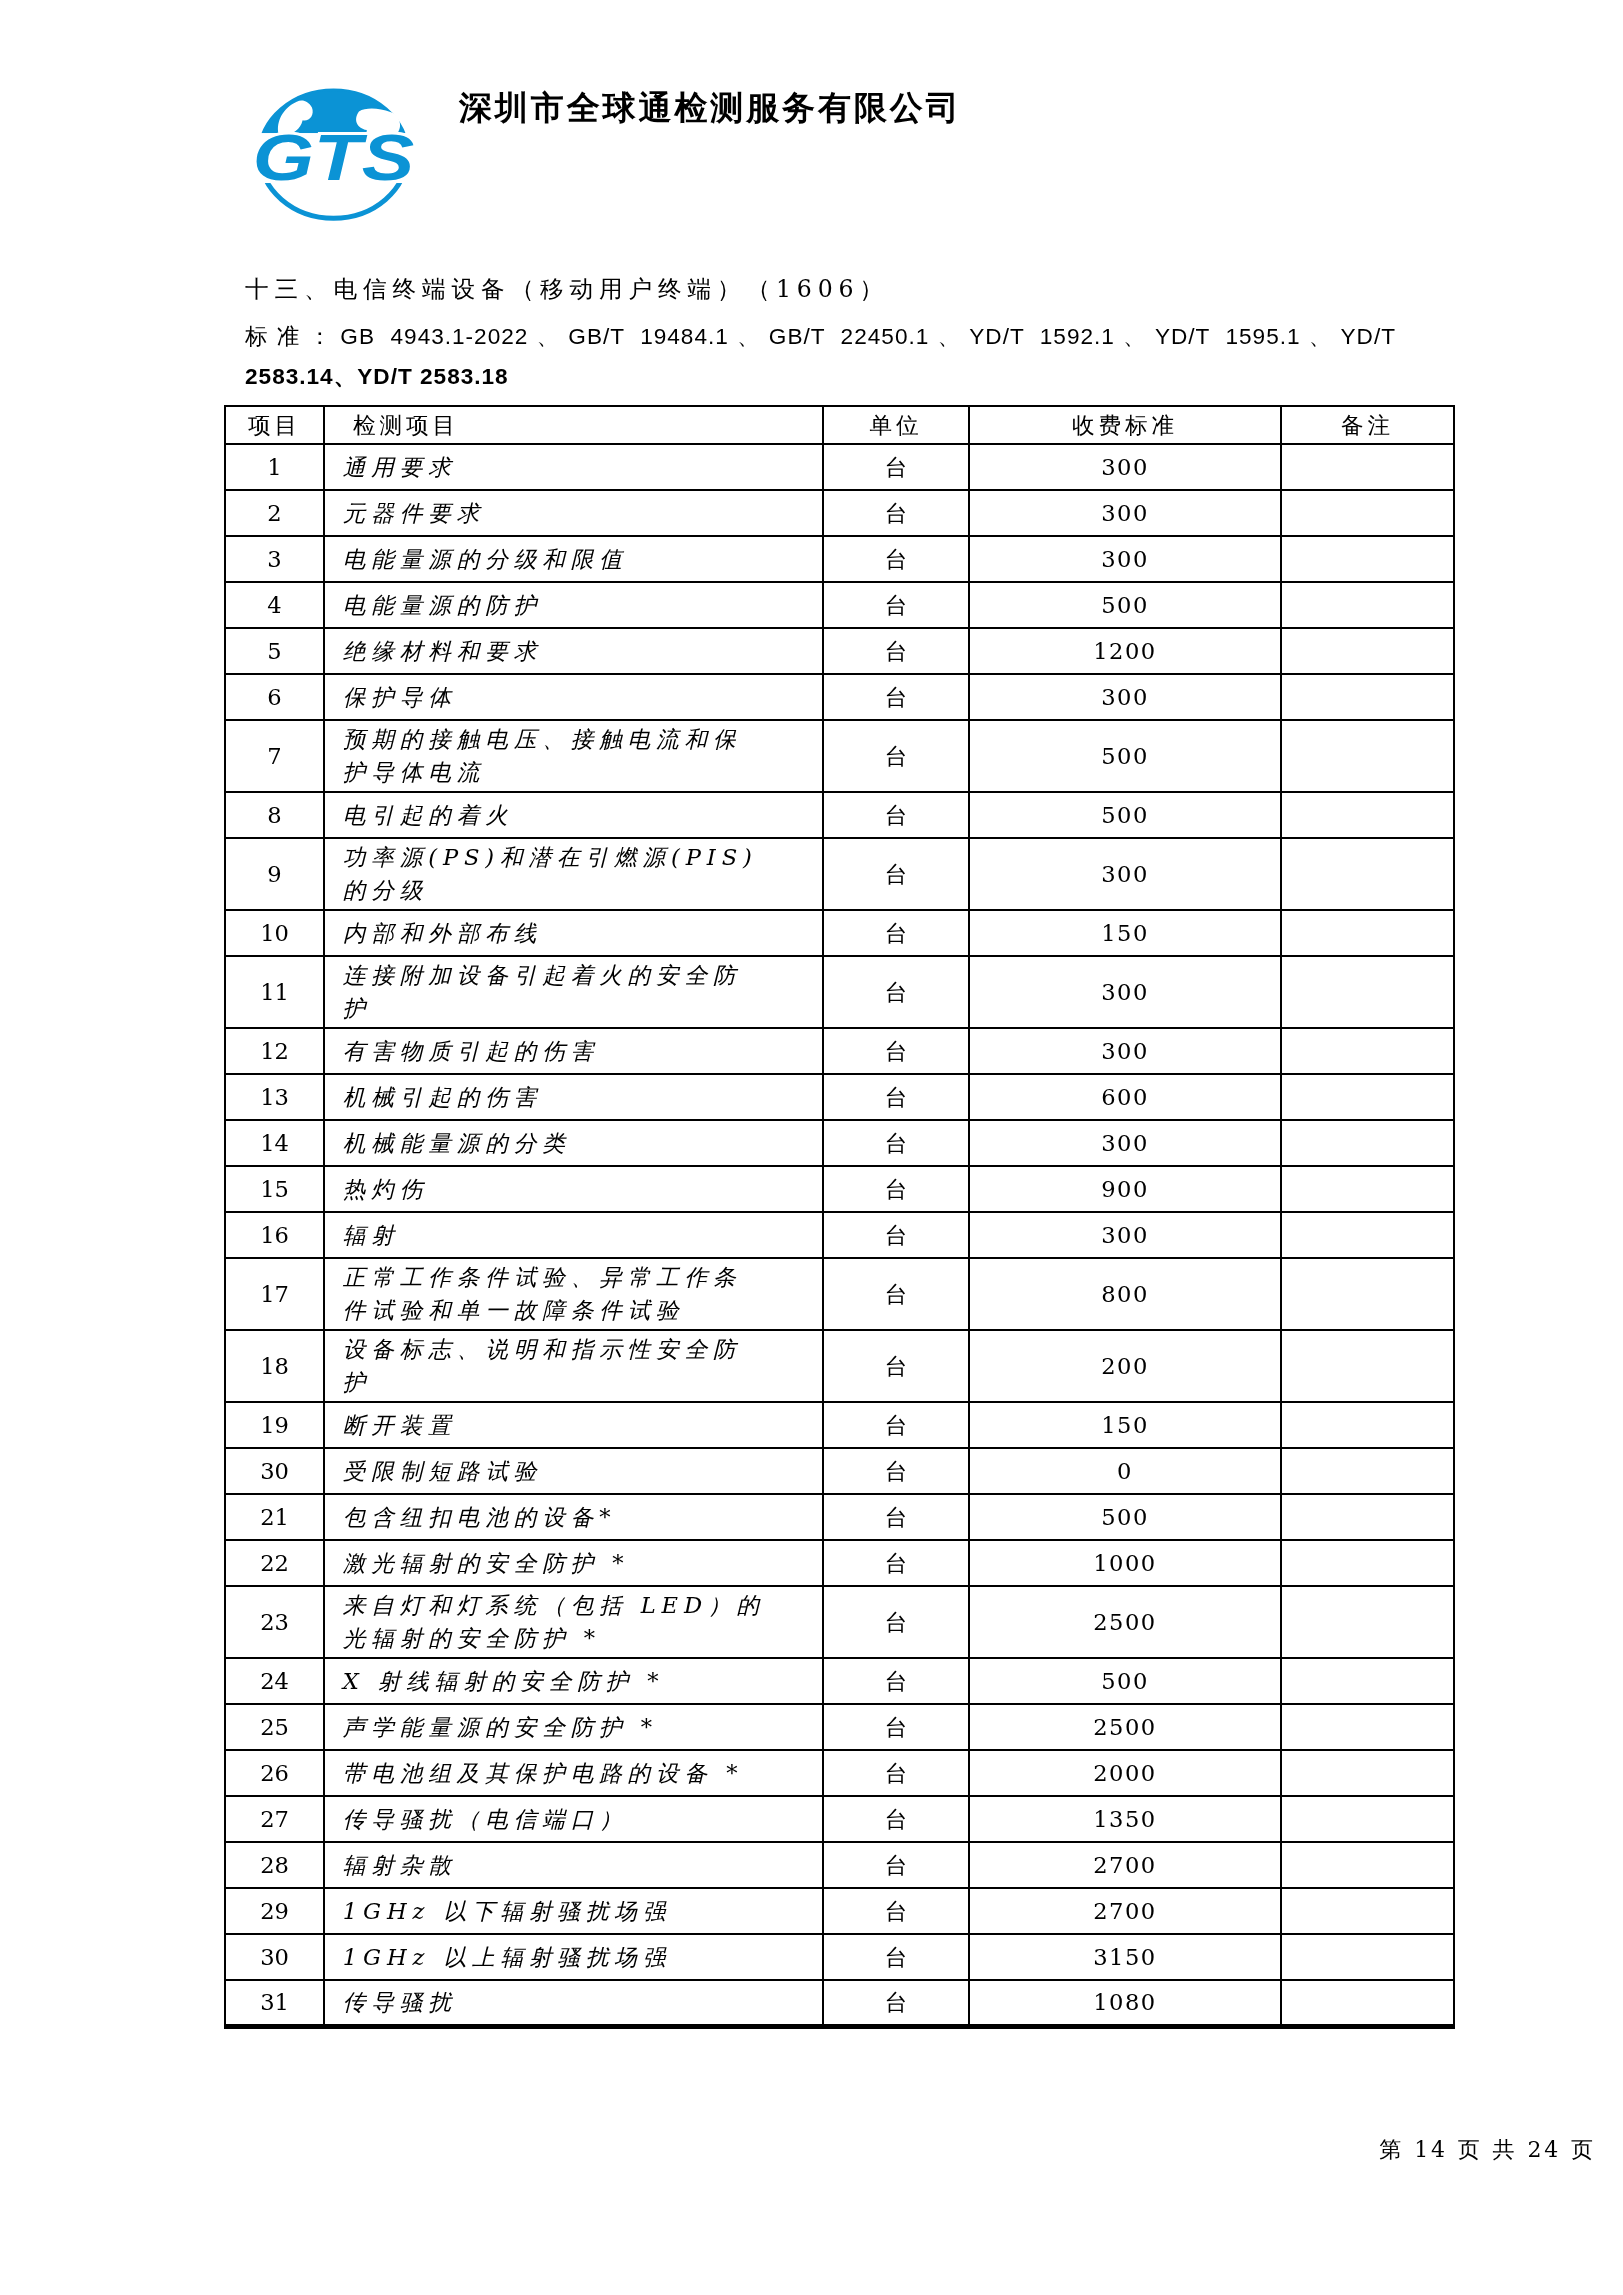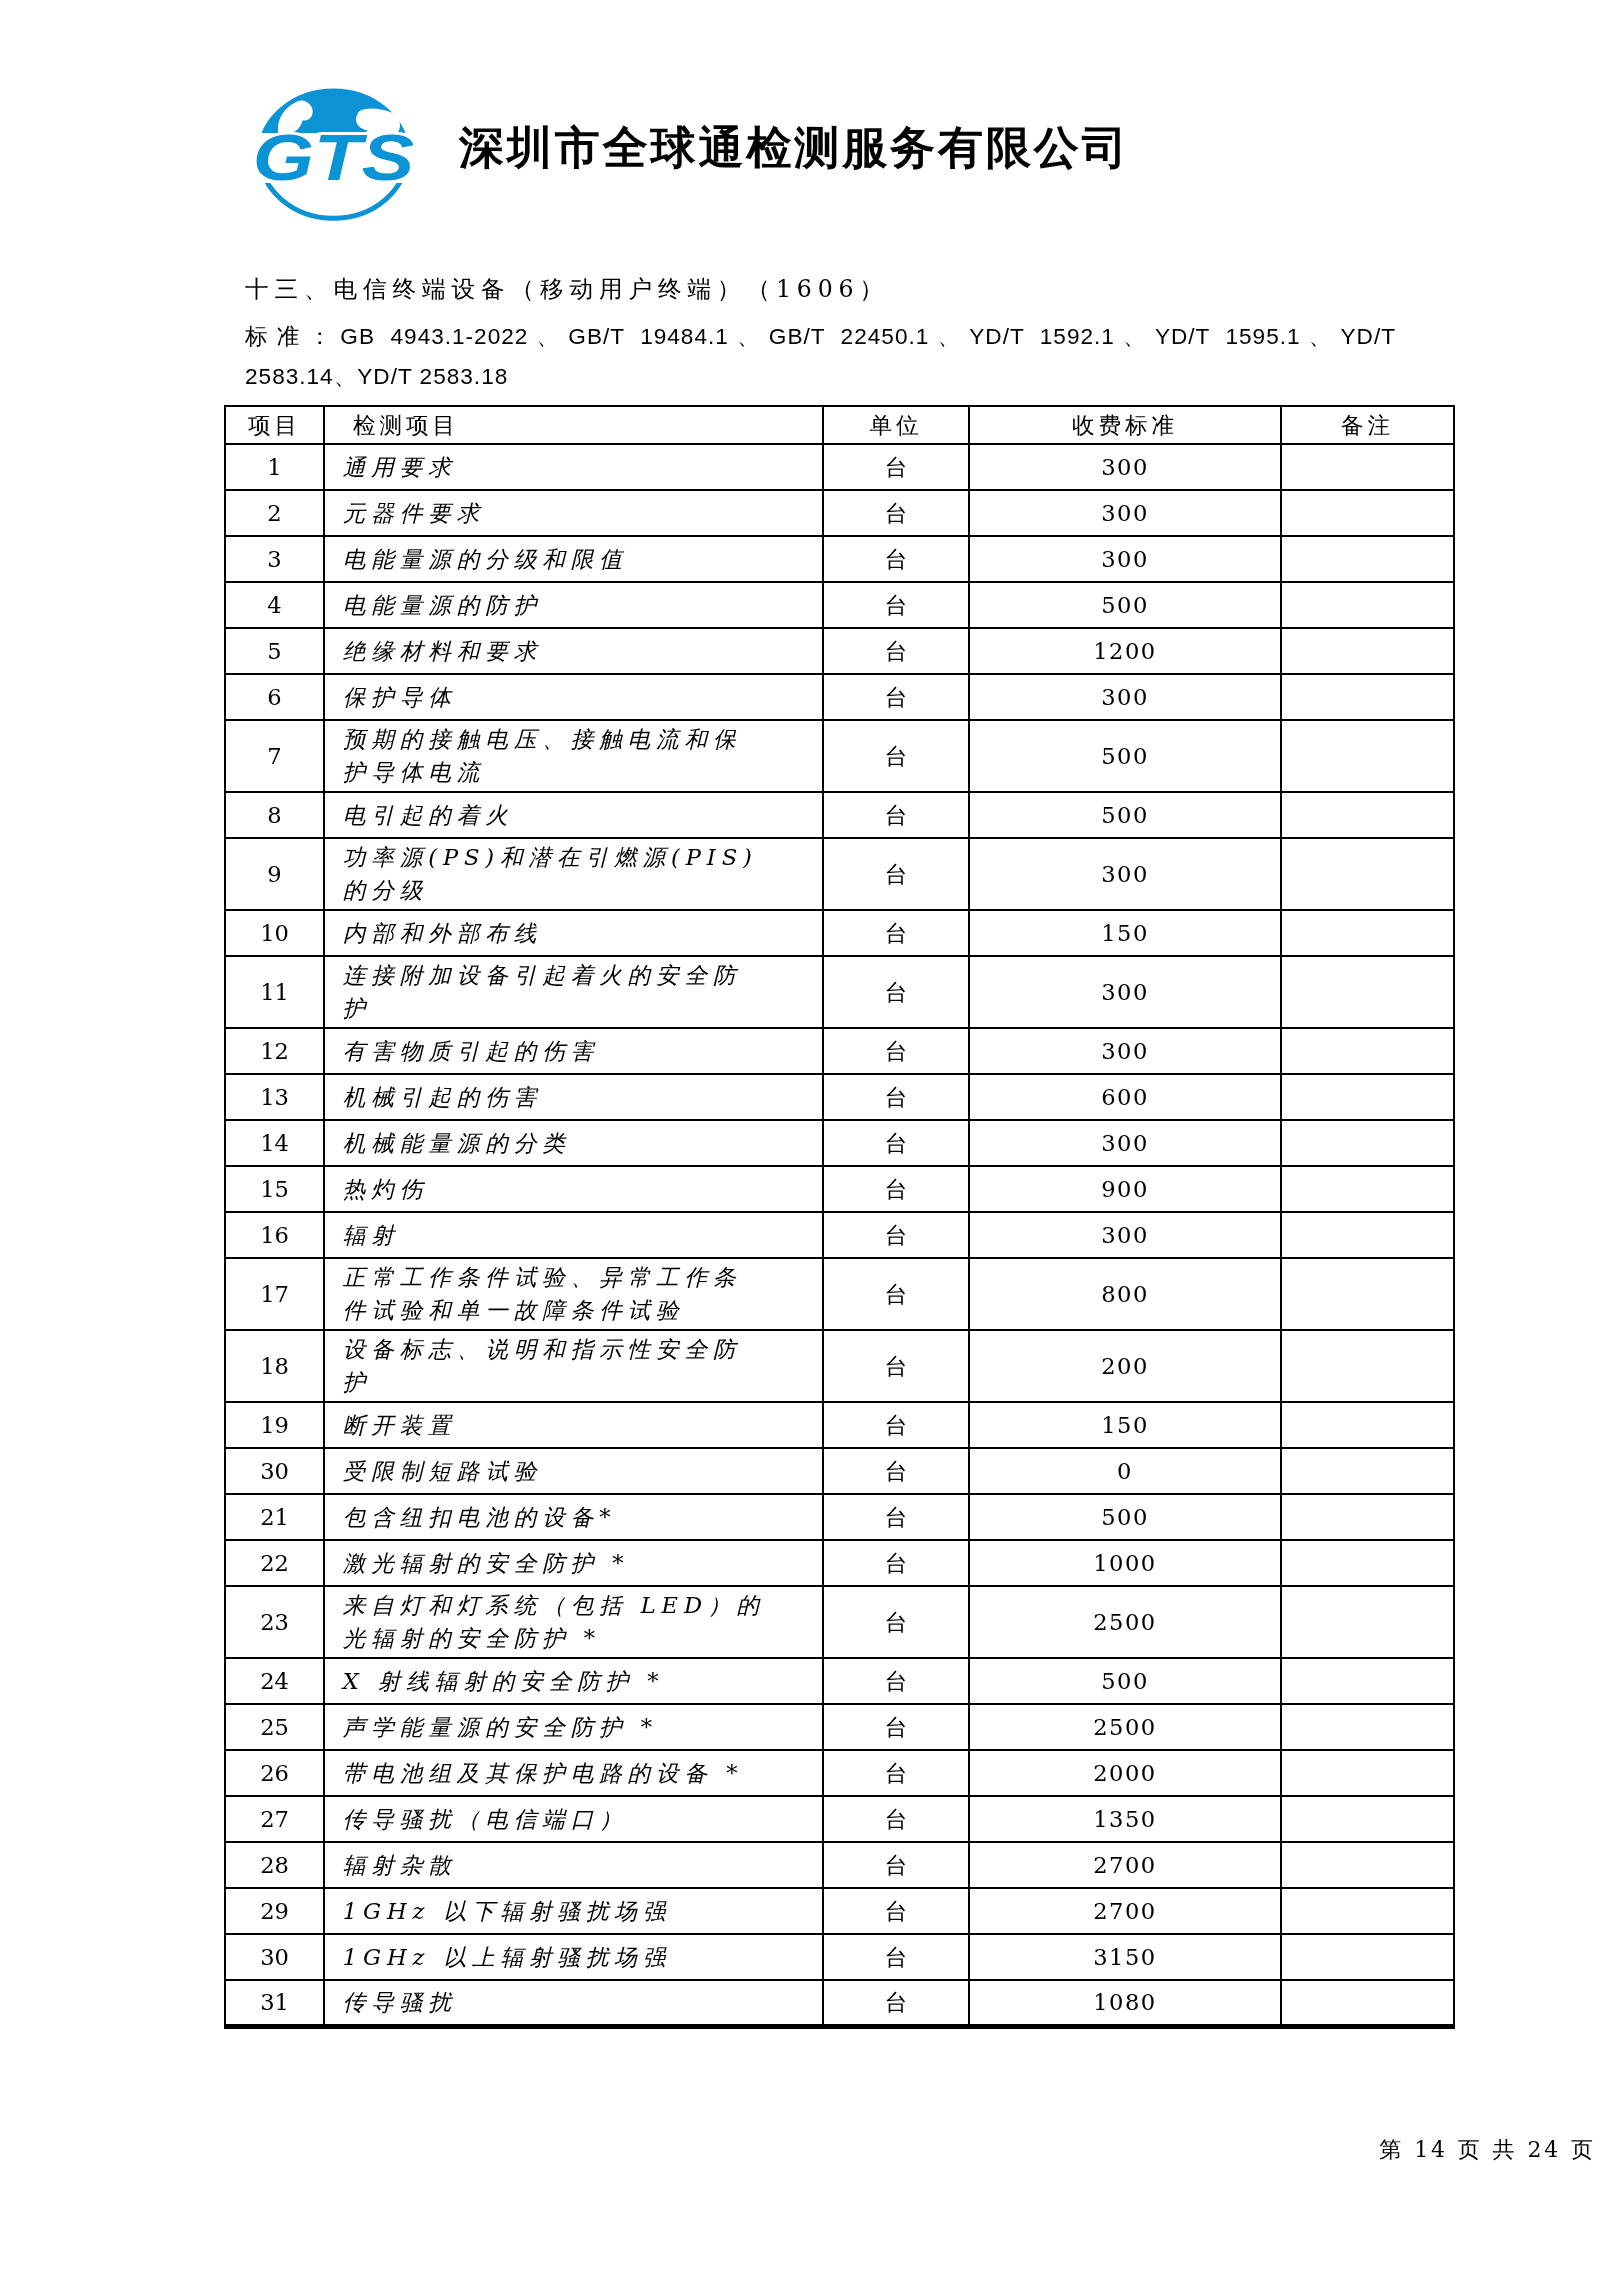--- a/index.html
+++ b/index.html
@@ -10,34 +10,34 @@
     color: #000000;
     font-family: "DejaVu Serif", "Liberation Serif", serif;
     overflow: hidden;
   }
   .logo-row {
     position: absolute; left: 250px; top: 86px;
     display: flex; align-items: flex-start;
   }
   .logo-box { width: 167px; height: 147px; flex: 0 0 auto; }
   .company {
-    font-size: 45px; font-weight: 700; letter-spacing: 2.9px;
-    margin-left: 42px; white-space: nowrap; margin-top: 32px;
+    font-size: 33px; font-weight: 700; letter-spacing: 2.9px;
+    margin-left: 42px; white-space: nowrap;
   }
   .section-title {
     position: absolute; left: 245px; top: 273px;
     font-size: 23.6px; letter-spacing: 5.9px; white-space: nowrap;
   }
   .standards {
     position: absolute; left: 245px; top: 317px; width: 1151px;
     font-size: 22.6px; line-height: 40px; letter-spacing: 1px;
     font-family: "Liberation Sans", sans-serif;
   }
   .standards .l1 { display: block; text-align: justify; text-align-last: justify; }
-  .standards .l2 { display: block; text-align: left; }
+  .standards .l2 { display: block; text-align: left; font-weight: bold; }
   table.price-table {
     position: absolute; left: 224px; top: 405px;
     width: 1190px; table-layout: fixed;
     border-collapse: collapse;
     border: 2.9px solid #000; border-bottom-width: 5.9px;
   }
   .price-table th, .price-table td {
     border: 2px solid #000;
     border-top-width: 2.9px; border-bottom-width: 2.9px;
     font-weight: 400; padding: 0;

